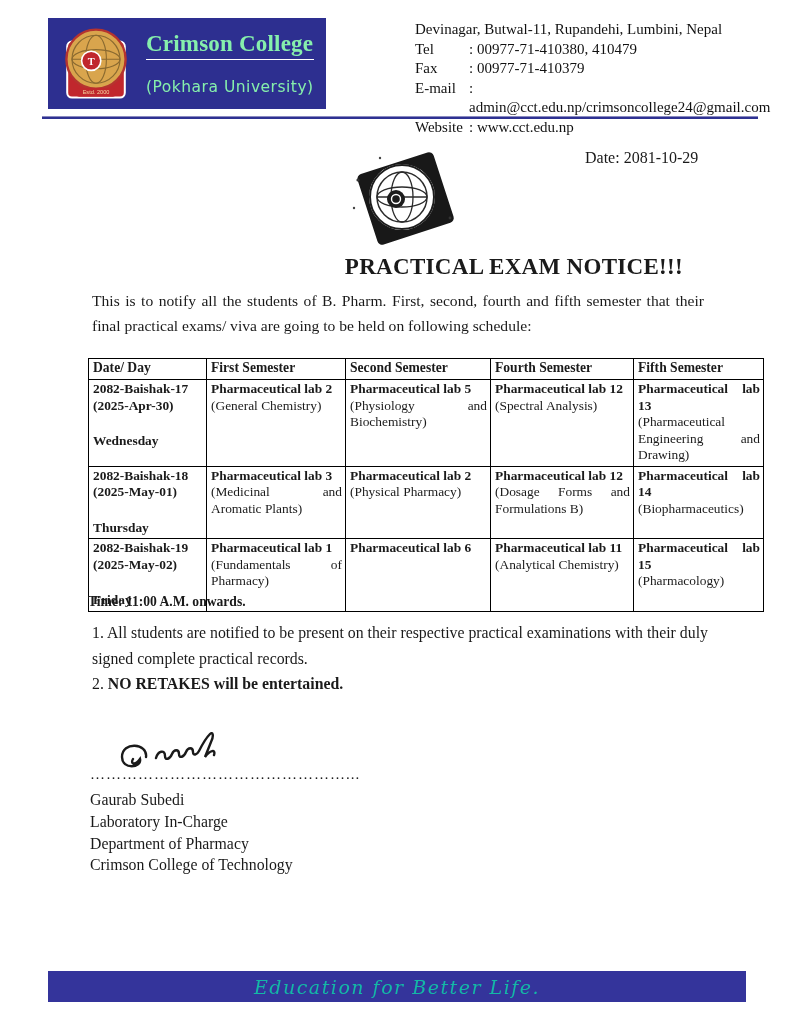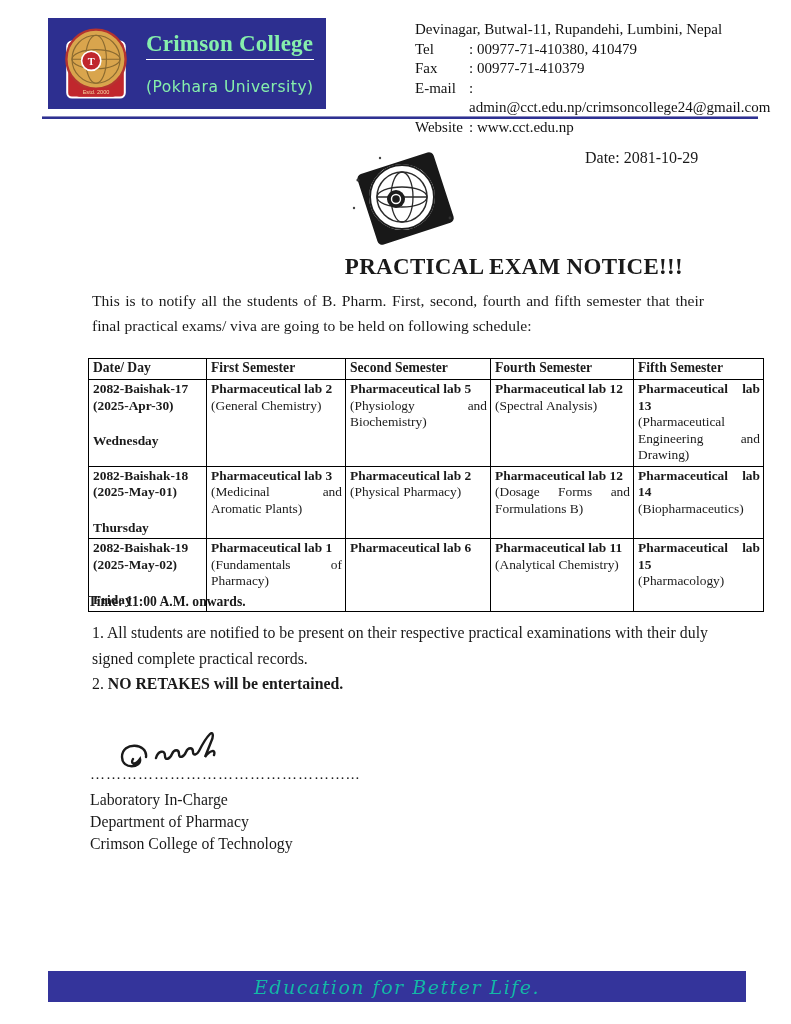--- a/index.html
+++ b/index.html
@@ -233,20 +233,21 @@
     </div>
   </div>
 
   <svg class="signature-svg" viewBox="0 0 160 48">
     <path d="M34 26 c2 -14 -24 -16 -24 0 c0 13 20 11 18 2 c-5 7 -10 5 -7 0
              M44 27 c2 -7 9 -9 9 -2 c0 5 5 3 7 -2 c2 -5 7 -5 7 0 c0 5 5 3 7 -2 c2 -5 7 -5 7 0 c0 4 4 3 6 -1
              c3 -6 8 -14 11 -17 c3 -3 4 2 1 8 l-6 15 c5 -7 11 -8 9 -2" fill="none" stroke="#1a1a1a" stroke-width="2.4" stroke-linecap="round"></path>
   </svg>
   <div class="dots-line">…………………………………………...</div>
   <div class="signer">
+    <div>Gaurab Subedi</div>
     <div>Laboratory In-Charge</div>
     <div>Department of Pharmacy</div>
     <div>Crimson College of Technology</div>
   </div>
 
   <div class="footer-banner">
     <span class="footer-text">Education for Better Life.</span>
   </div>
 
 </div>

